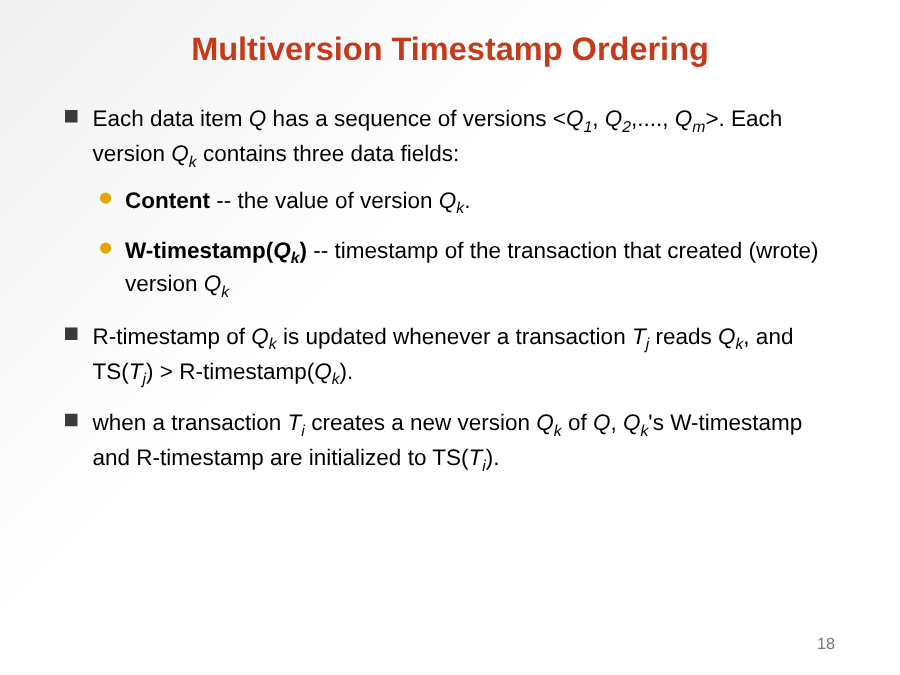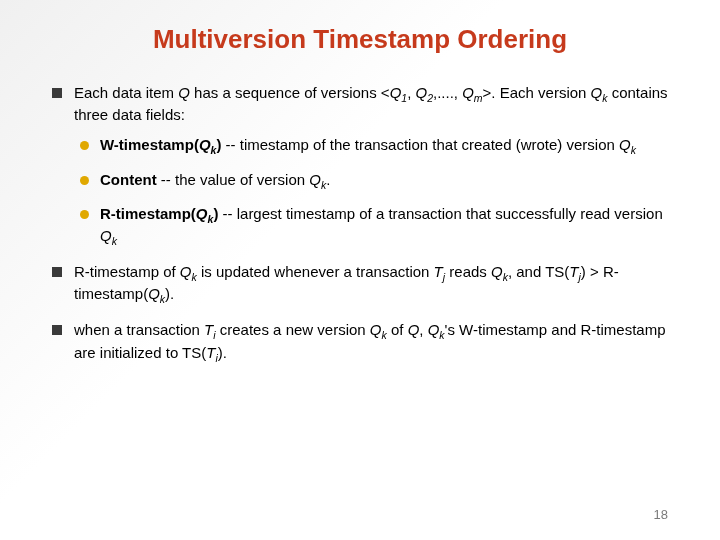--- a/index.html
+++ b/index.html
@@ -23,21 +23,21 @@
     margin: 0 0 28px 0;
     text-align: center;
     font-size: 26px;
     font-weight: bold;
     color: #c63a1c;
   }
   ul.level1 {
     list-style: none;
     padding: 0;
     margin: 0;
-    font-size: 15px;
+    font-size: 18px;
   }
   ul.level1 > li {
     position: relative;
     padding-left: 26px;
     margin-bottom: 14px;
     line-height: 1.35;
   }
   ul.level1 > li::before {
     content: "";
     position: absolute;
@@ -86,27 +86,24 @@
 
   <h1 class="title">Multiversion Timestamp Ordering</h1>
 
   <ul class="level1">
 
     <li>
       <span>Each data item </span><i>Q</i><span> has a sequence of versions &lt;</span><i>Q</i><span class="sub">1</span><span>, </span><i>Q</i><span class="sub">2</span><span>,...., </span><i>Q</i><span class="sub">m</span><span>&gt;. Each version </span><i>Q</i><span class="sub">k</span><span> contains three data fields:</span>
 
       <ul class="level2">
         <li>
-          <b><span>W-timestamp</span><span>(</span><i>Q</i><span class="sub">k</span><span>)</span></b><span> -- timestamp of the transaction that created (wrote) version </span><i>Q</i><span class="sub">k</span>
-        </li>
-        <li>
           <b>Content</b><span> -- the value of version </span><i>Q</i><span class="sub">k</span><span>.</span>
         </li>
         <li>
-          <b><span>R-timestamp</span><span>(</span><i>Q</i><span class="sub">k</span><span>)</span></b><span> -- largest timestamp of a transaction that successfully read version </span><i>Q</i><span class="sub">k</span>
+          <b><span>W-timestamp</span><span>(</span><i>Q</i><span class="sub">k</span><span>)</span></b><span> -- timestamp of the transaction that created (wrote) version </span><i>Q</i><span class="sub">k</span>
         </li>
       </ul>
     </li>
 
     <li>
       <span>R-timestamp of </span><i>Q</i><span class="sub">k</span><span> is updated whenever a transaction </span><i>T</i><span class="sub">j</span><span> reads </span><i>Q</i><span class="sub">k</span><span>, and TS(</span><i>T</i><span class="sub">j</span><span>) &gt; R-timestamp(</span><i>Q</i><span class="sub">k</span><span>).</span>
     </li>
 
     <li>
       <span>when a transaction </span><i>T</i><span class="sub">i</span><span> creates a new version </span><i>Q</i><span class="sub">k</span><span> of </span><i>Q</i><span>, </span><i>Q</i><span class="sub">k</span><span>'s W-timestamp and R-timestamp are initialized to TS(</span><i>T</i><span class="sub">i</span><span>).</span>

